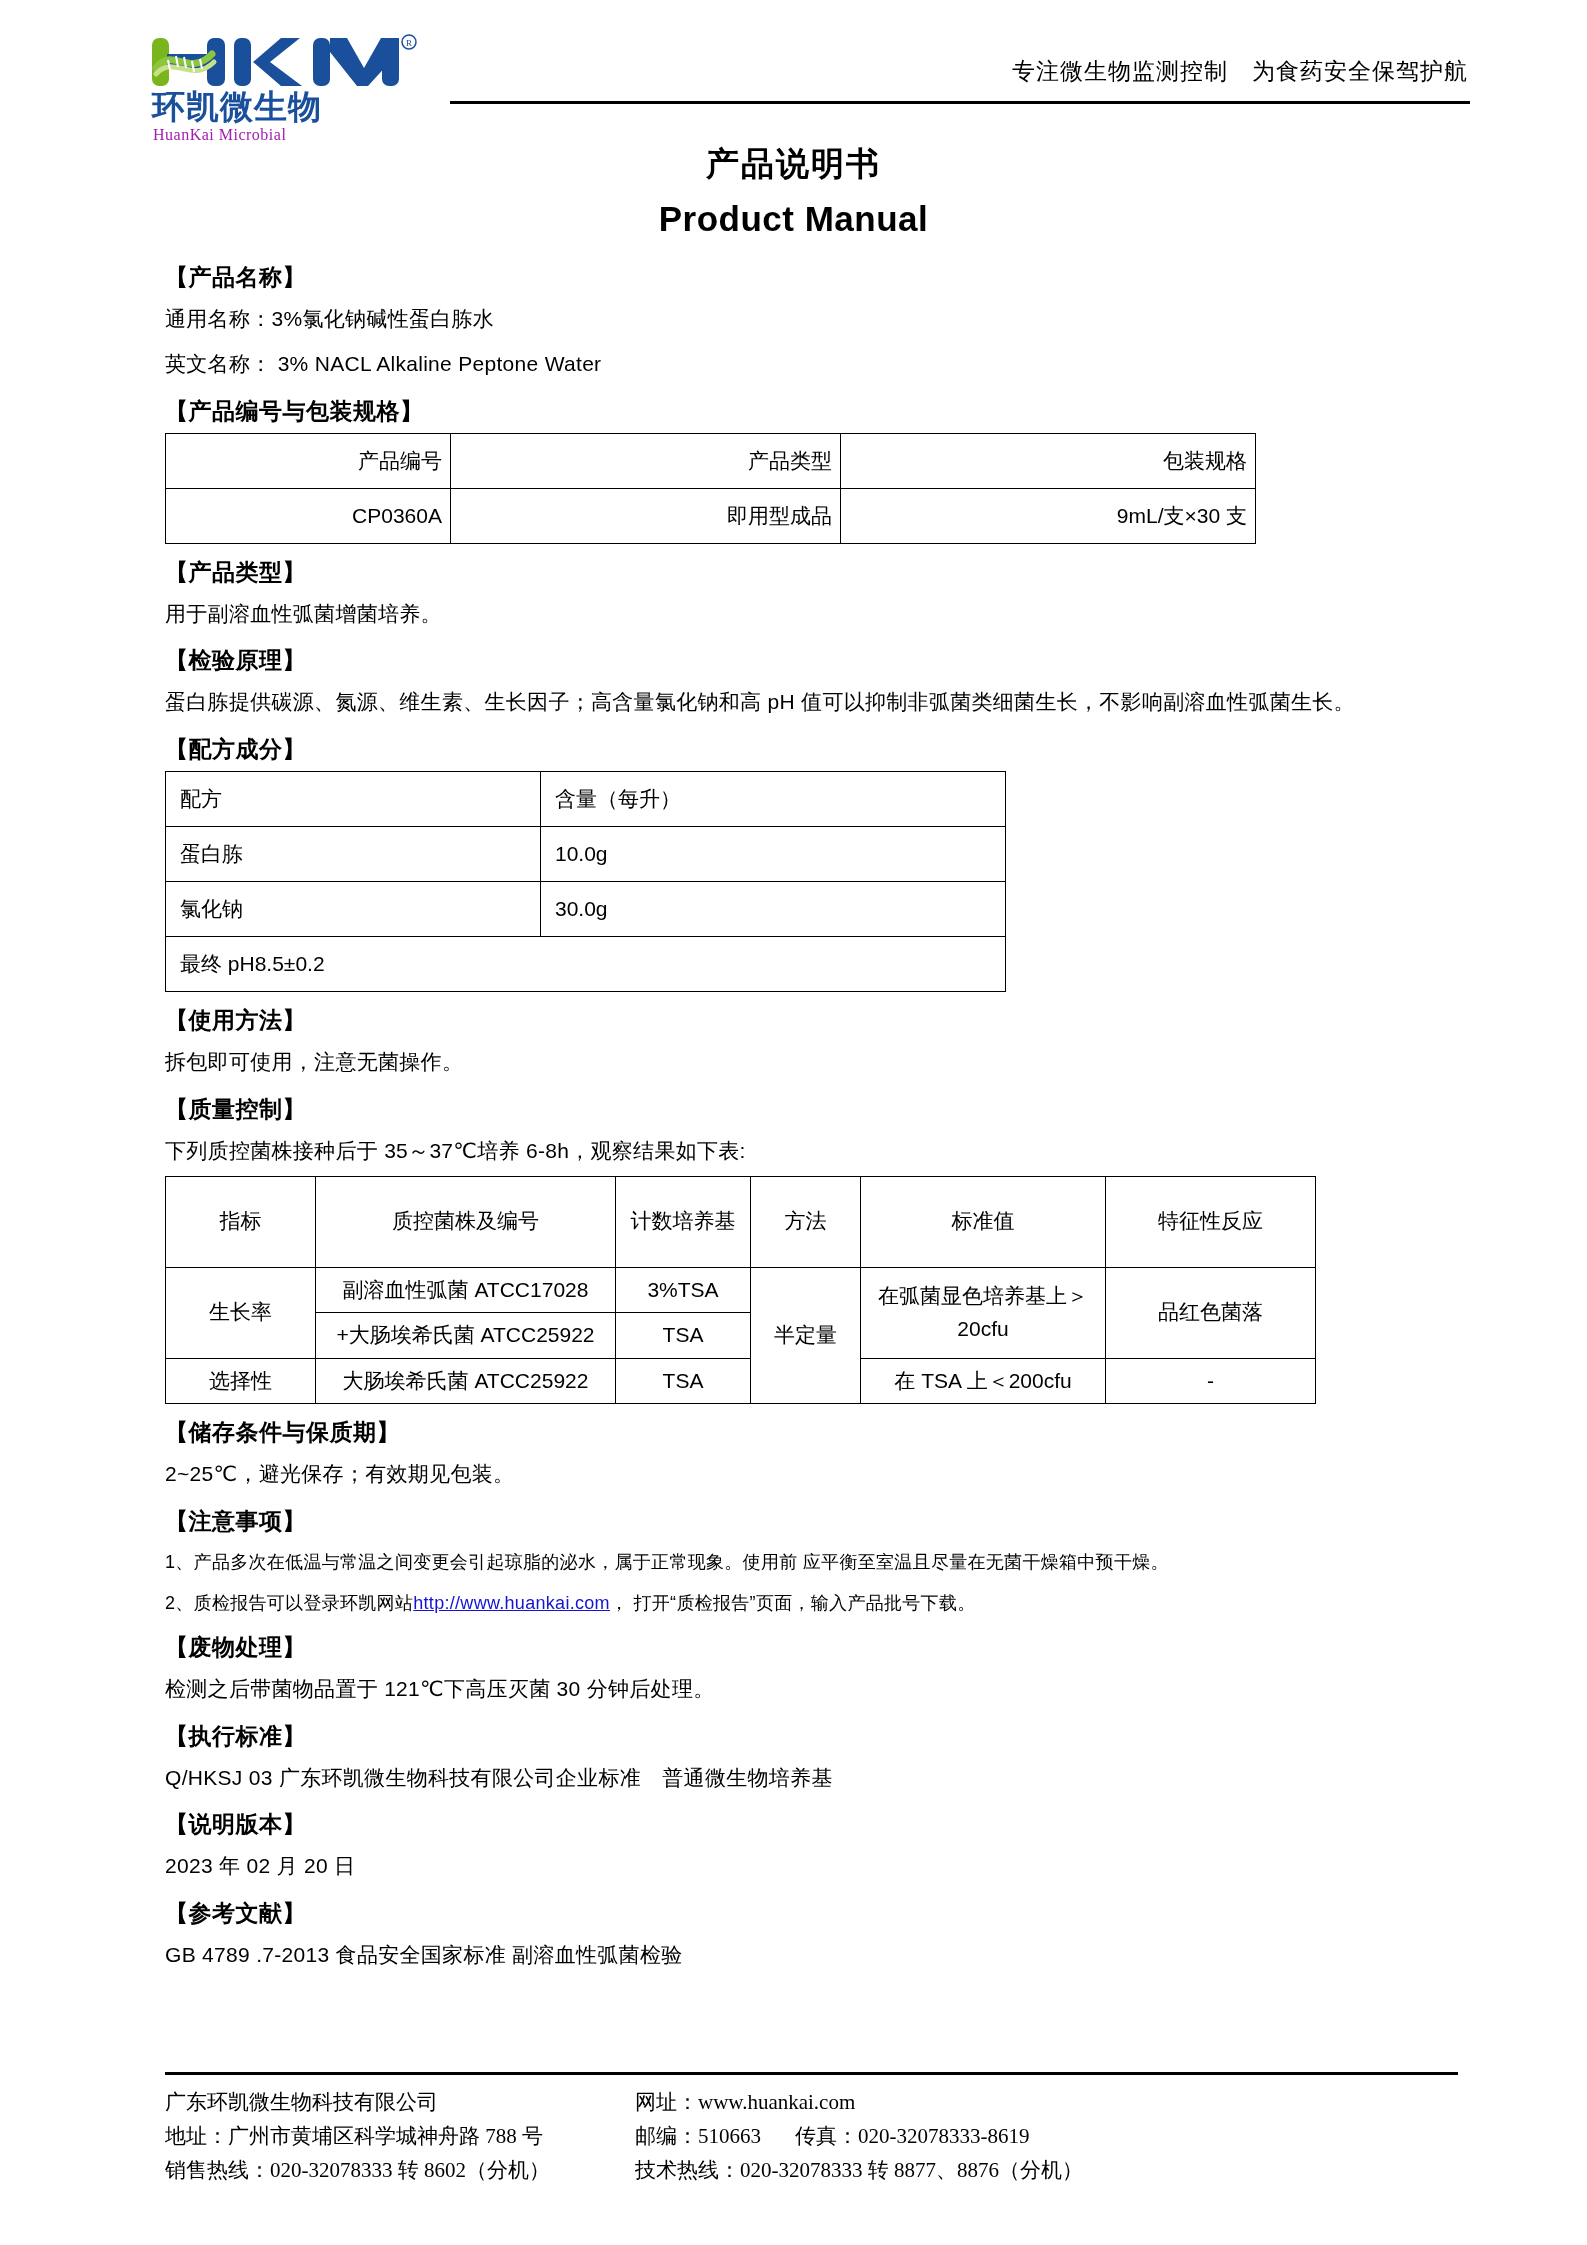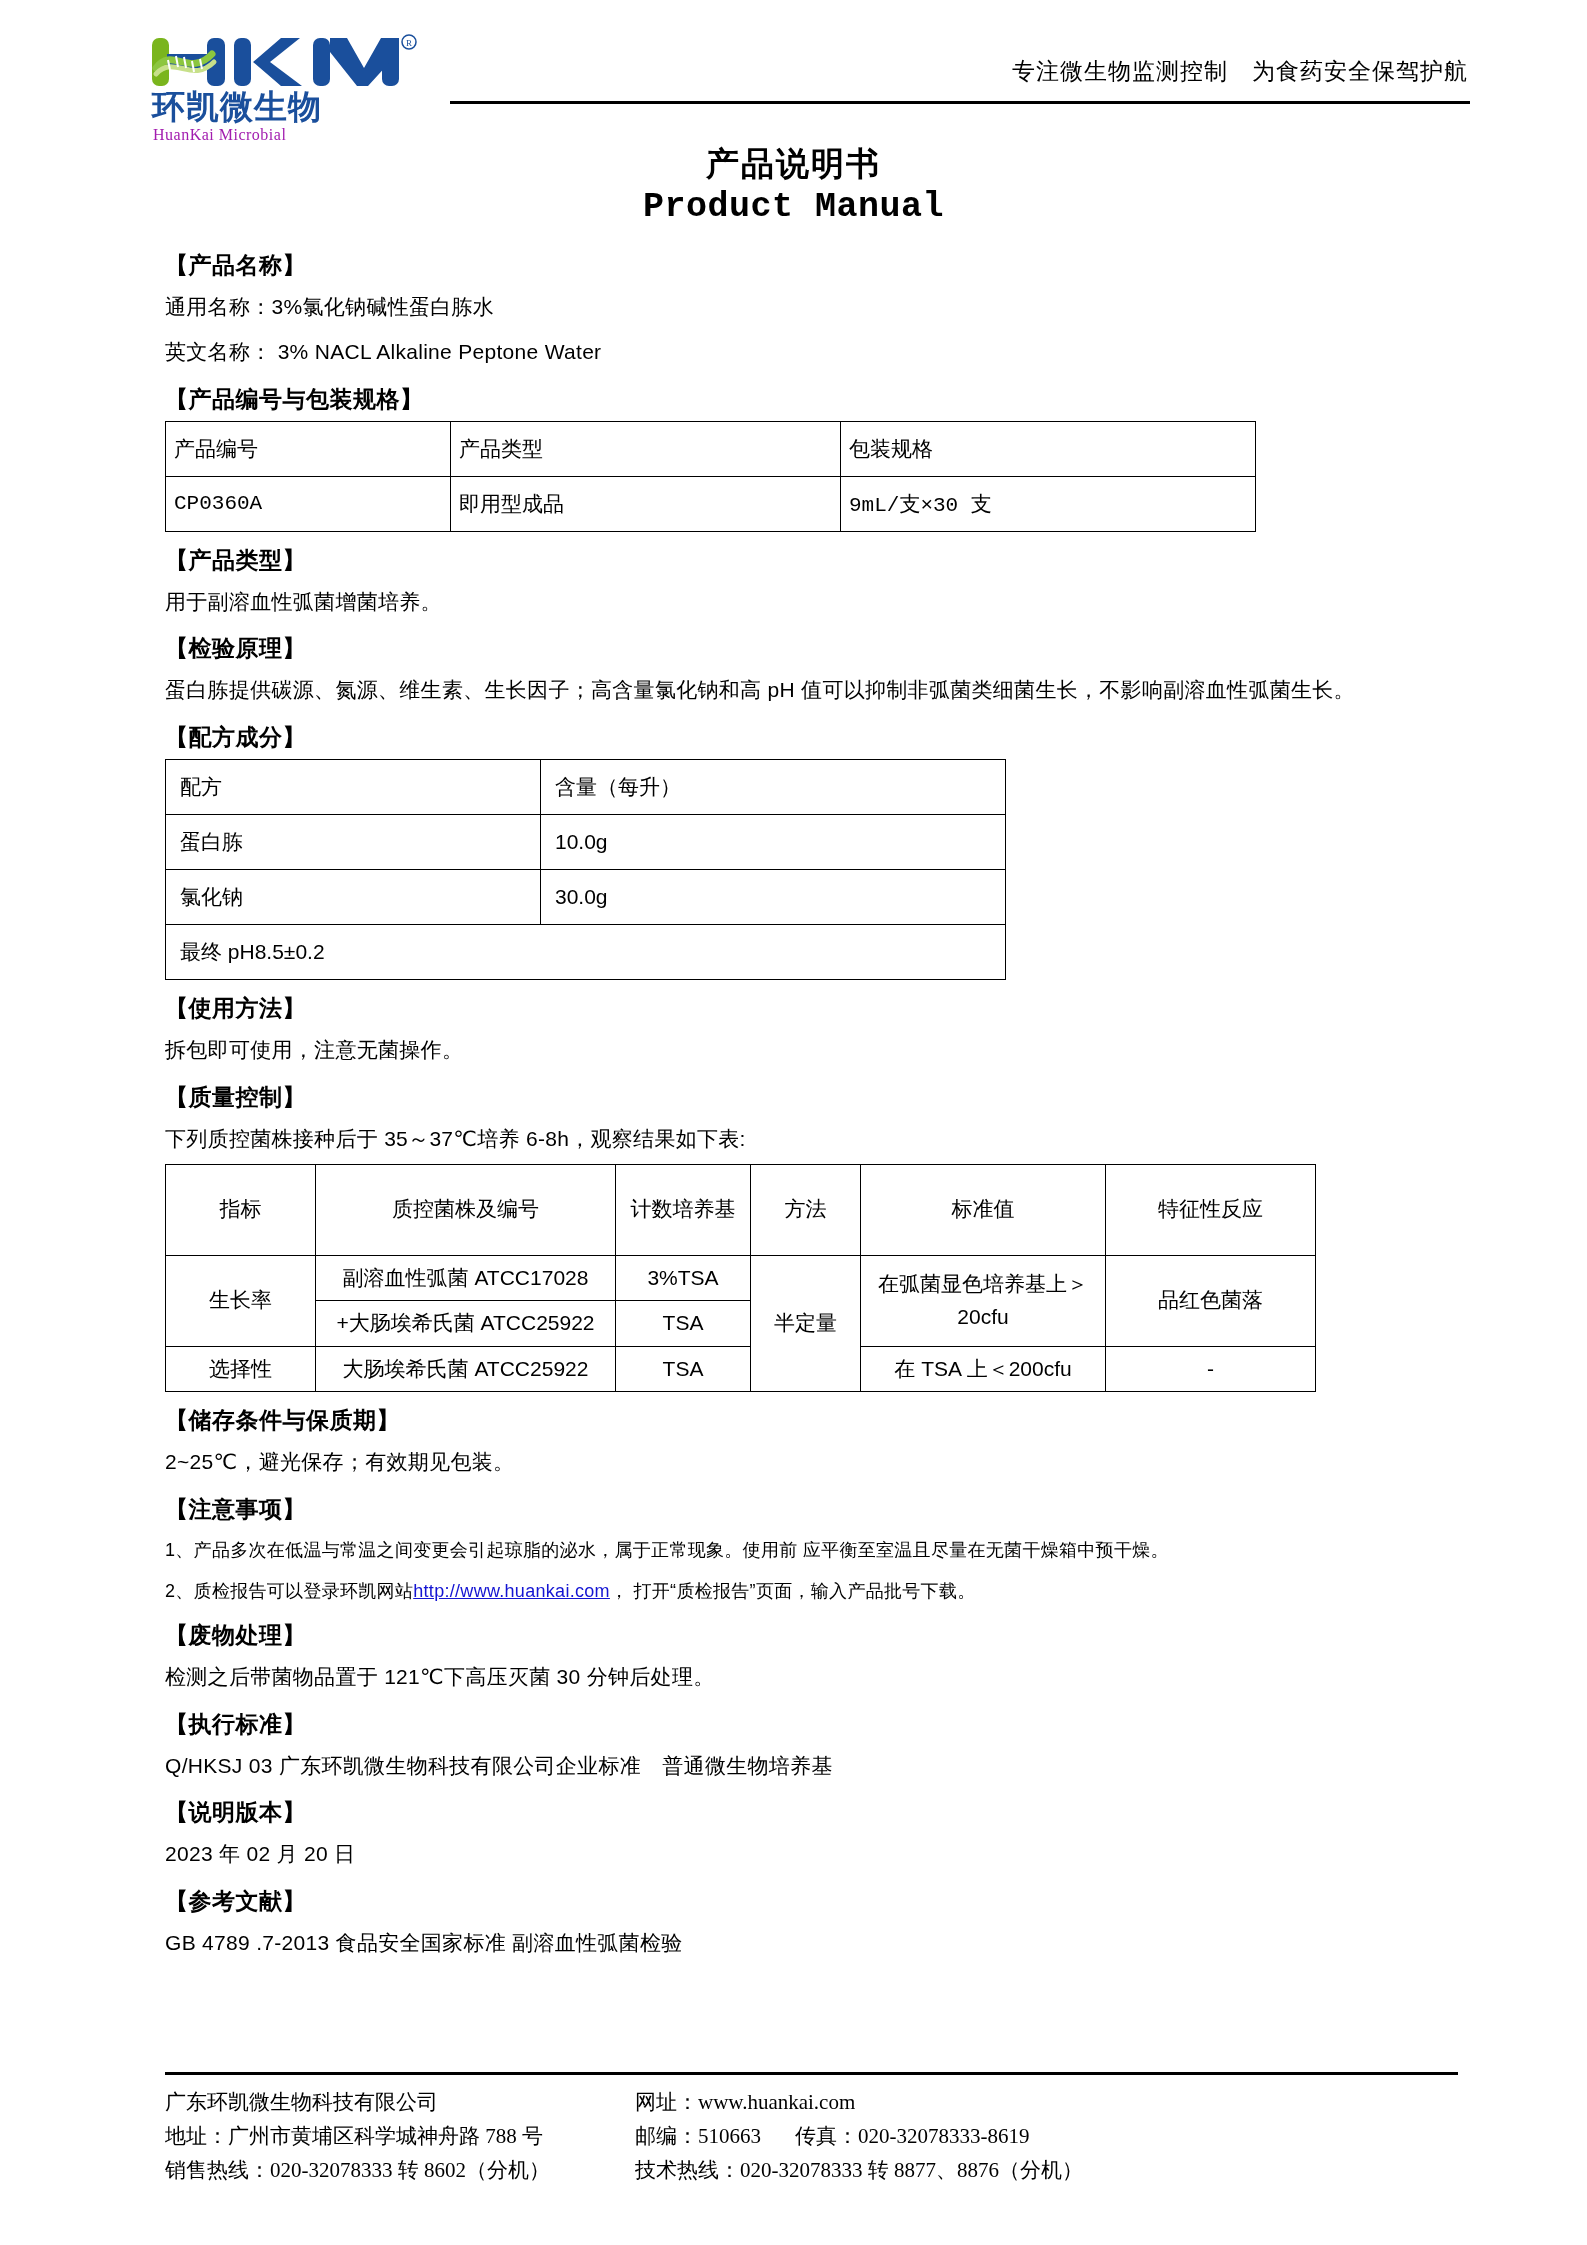--- a/index.html
+++ b/index.html
@@ -88,24 +88,25 @@
   
   .doc-title-cn {
     text-align: center;
     font-size: 33px;
     font-weight: bold;
     letter-spacing: 2px;
     margin-top: 22px;
   }
   .doc-title-en {
     text-align: center;
-    font-family: Liberation Mono, monospace;
+    font-family: Liberation Sans, sans-serif;
     font-size: 35px;
     font-weight: bold;
     letter-spacing: 0.5px;
+    margin-top: 12px;
   }
 
   
   .content {
     padding: 10px 120px 0 165px;
     box-sizing: border-box;
   }
   .sec-head {
     font-size: 23px;
     font-weight: bold;
@@ -147,23 +148,22 @@
   th {
     font-weight: bold;
   }
 
   
   .tbl-spec {
     width: 1090px;
     table-layout: fixed;
   }
   .tbl-spec th, .tbl-spec td {
-    text-align: left;
+    text-align: right;
     height: 42px;
-    font-family: Liberation Mono, monospace;
   }
   .tbl-spec col.c1 { width: 285px; }
   .tbl-spec col.c2 { width: 390px; }
   .tbl-spec col.c3 { width: 415px; }
 
   
   .tbl-formula {
     width: 840px;
     table-layout: fixed;
   }

